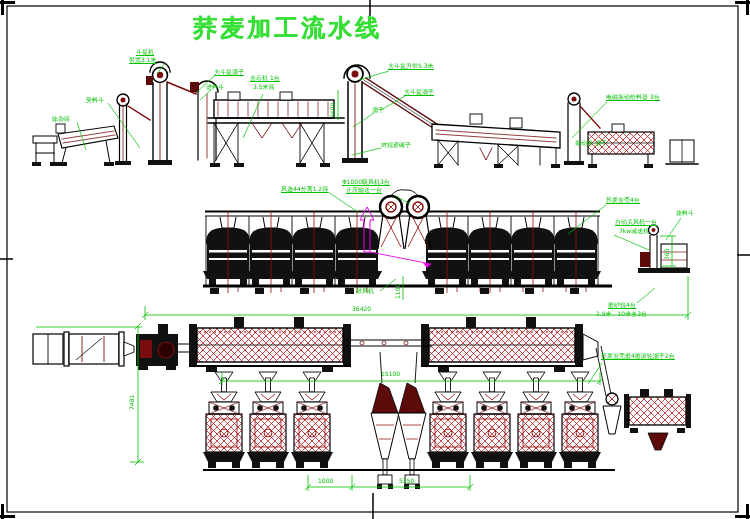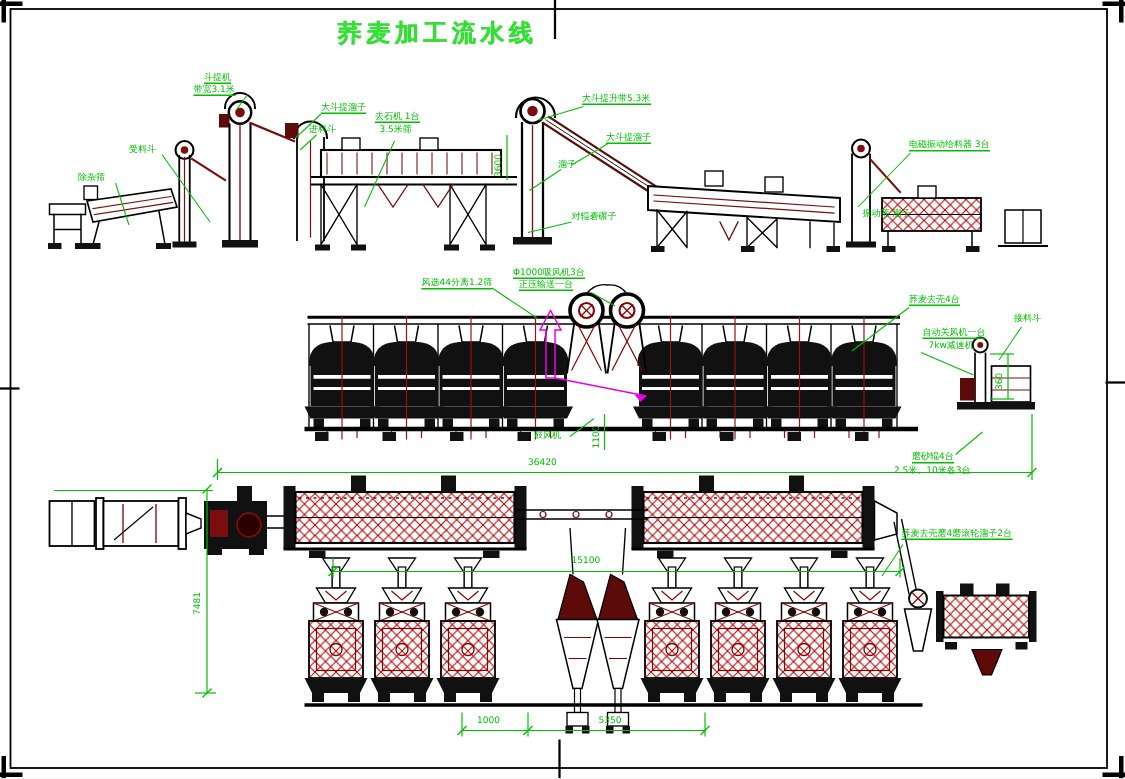--- a/index.html
+++ b/index.html
@@ -12,25 +12,24 @@
     position:absolute;font-size:6px;line-height:7px;color:#00bf00;
     white-space:nowrap;font-family:"DejaVu Sans",sans-serif;
   }
   .lbl.u{border-bottom:0.5px solid #00bf00;padding-bottom:0px;}
   .dim{
     position:absolute;font-size:6px;line-height:6px;color:#00bf00;
     white-space:nowrap;font-family:"DejaVu Sans",sans-serif;
   }
   .dim.v{transform:rotate(-90deg);transform-origin:0 0;}
   #title{
-    position:absolute;left:193px;top:12px;font-size:16px;font-weight:bold;
+    position:absolute;left:193px;top:12px;font-size:24px;font-weight:bold;
     color:#35df35;letter-spacing:3px;white-space:nowrap;
     font-family:"DejaVu Sans",sans-serif;
     text-shadow:0.5px 0 0 #35df35;
-    margin-left:32px;
   }
 </style>
 </head>
 <body>
 
 <div id="sheet">
 
 <svg id="art" viewBox="0 0 750 519">
   <defs>
     <pattern id="hx" width="7" height="7" patternUnits="userSpaceOnUse">

